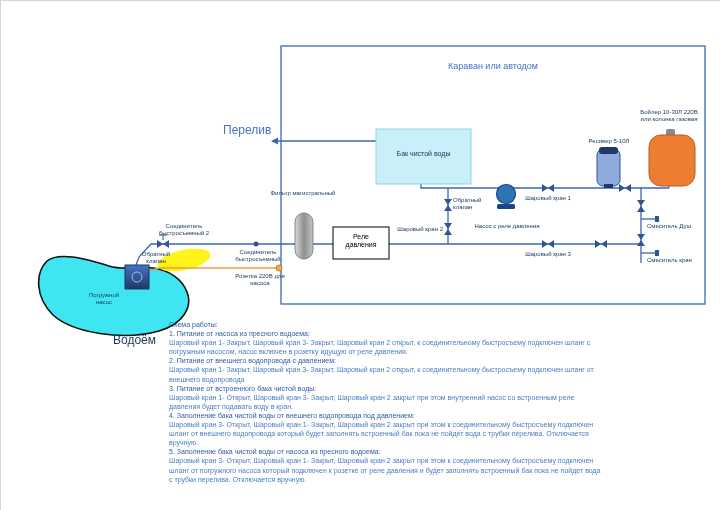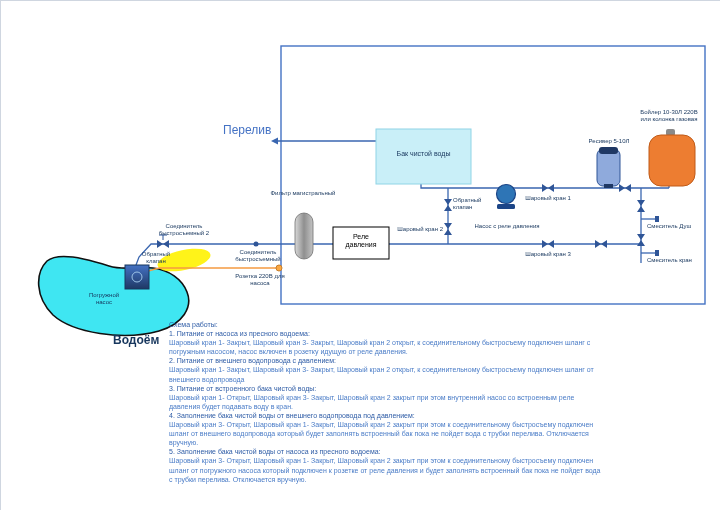--- a/index.html
+++ b/index.html
@@ -11,21 +11,21 @@
   svg.layer{position:absolute;left:0;top:0;}
   .lbl{position:absolute;color:#17365D;line-height:1.12;}
   .c{text-align:center;}
   .r{text-align:right;}
   .blue{color:#4472C4;}
   .t6{font-size:6px;}
   .t7{font-size:7px;}
   .t8{font-size:12px;}
   .t9{font-size:9px;}
   .black{color:#000;}
-  .bold{font-weight:bold;padding-left:20px;}
+  .bold{font-weight:normal;padding-left:20px;}
   #instructions{position:absolute;left:168px;top:319px;width:432px;font-size:7px;line-height:1.3;}
   #instructions p{margin:0;}
   .ins-h{color:#2E5CA6;}
   .ins-b{color:#4A7CC7;}
 </style>
 </head>
 <body>
 
 <div class="canvas">
 
@@ -102,20 +102,21 @@
 
     <path d="M278,267 L158,267 L140,272" stroke="#F59B42" stroke-width="1.3" fill="none"></path>
     <circle cx="278" cy="267" r="3" fill="#FAA843" stroke="#C87E2A" stroke-width="1"></circle>
 
     <g>
       <rect x="124" y="264" width="24" height="24" fill="url(#gpump)" stroke="#17365D" stroke-width="1"></rect>
       <circle cx="136" cy="276" r="5" fill="none" stroke="#9DC3E6" stroke-width="1"></circle>
     </g>
   </svg>
 
+  <div class="lbl t9 c blue" style="left:380px;top:60px;width:224px;">Караван или автодом</div>
   <div class="lbl t8 blue" style="left:222px;top:123px;width:52px;">Перелив</div>
   <div class="lbl t7 c" style="left:377px;top:149px;width:91px;">Бак чистой воды</div>
   <div class="lbl t6 c" style="left:266px;top:189px;width:72px;">Фильтр магистральный</div>
   <div class="lbl t7 c black" style="left:340px;top:232px;width:40px;">Реле давления</div>
   <div class="lbl t6 c" style="left:468px;top:222px;width:76px;">Насос с реле давления</div>
   <div class="lbl t6" style="left:452px;top:196px;width:40px;">Обратный клапан</div>
   <div class="lbl t6 r" style="left:396px;top:225px;width:46px;">Шаровый кран 2</div>
   <div class="lbl t6 c" style="left:524px;top:194px;width:46px;">Шаровый кран 1</div>
   <div class="lbl t6 c" style="left:524px;top:250px;width:46px;">Шаровый кран 3</div>
   <div class="lbl t6 c" style="left:578px;top:137px;width:60px;">Ресивер 5-10Л</div>

